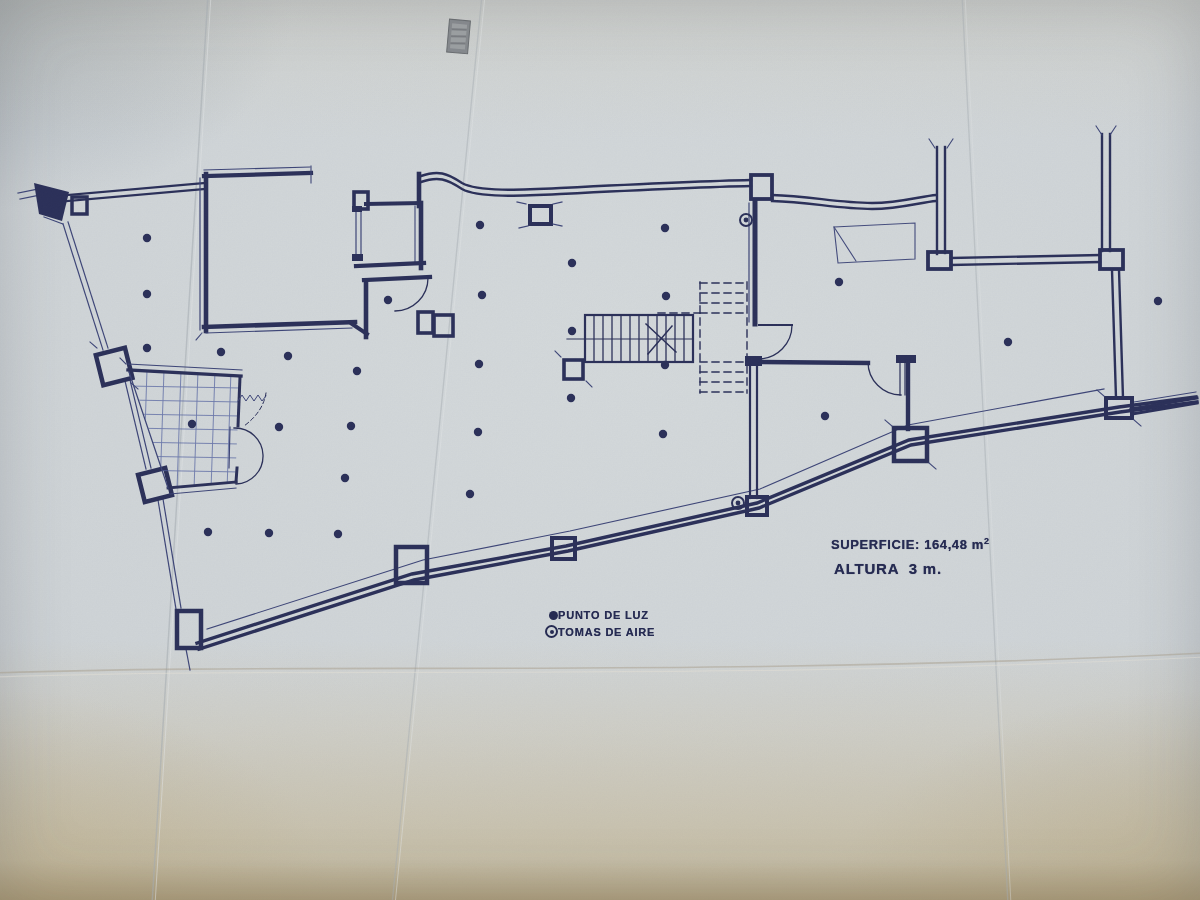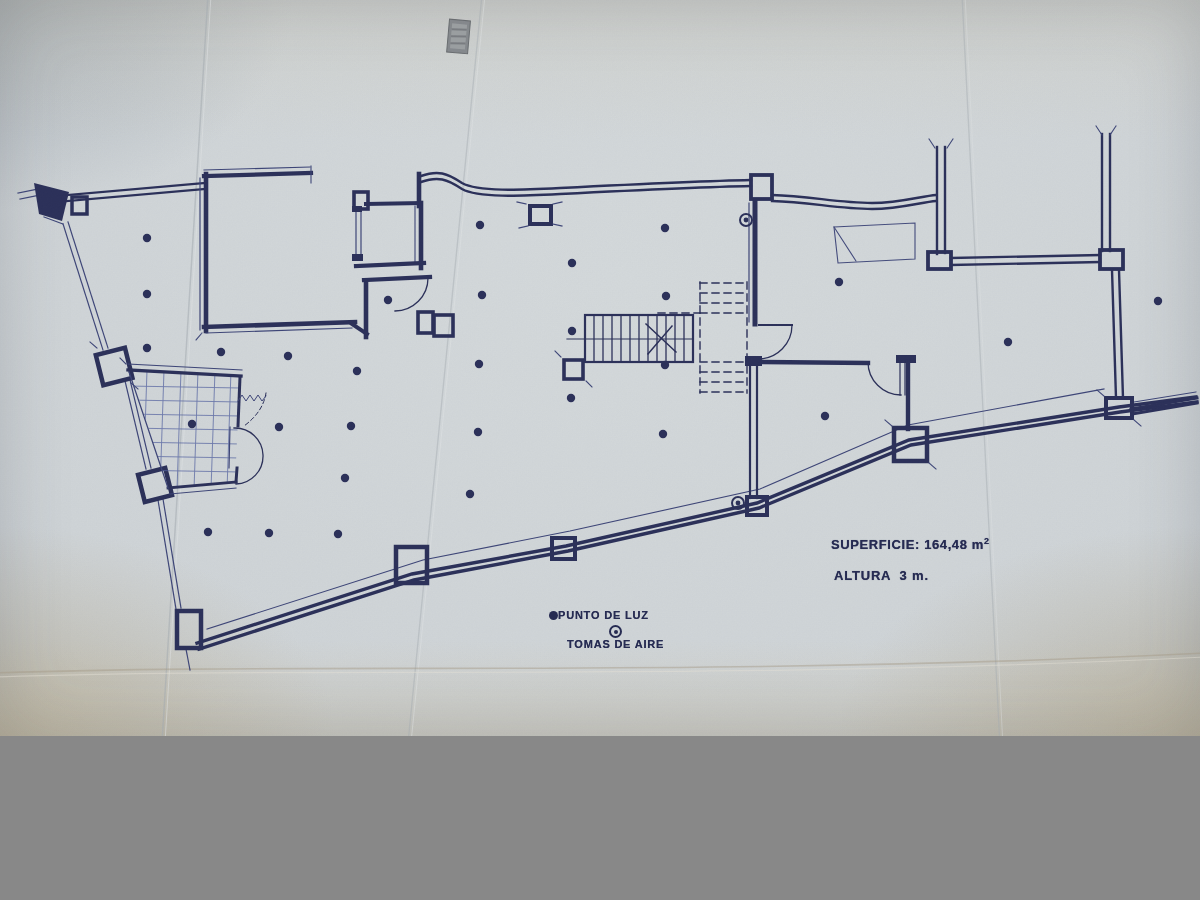--- a/index.html
+++ b/index.html
@@ -1,38 +1,38 @@
 <!DOCTYPE html>
 <html><head>
 <meta charset="utf-8">
 <style>
   html,body{margin:0;padding:0;background:#888;}
   .photo{
-    position:relative;width:1200px;height:736px;overflow:hidden;
+    position:relative;width:1200px;height:900px;overflow:hidden;
     font-family:"Liberation Sans", sans-serif;
     background-image:
       linear-gradient(180deg, rgba(205,200,182,0.30), rgba(205,200,182,0) 140px),
       radial-gradient(420px 300px at 0% 0%, rgba(110,122,134,0.38), rgba(110,122,134,0) 70%),
       linear-gradient(180deg, rgba(203,190,158,0) 640px, rgba(203,190,158,0.30) 730px, rgba(196,181,144,0.65) 860px, rgba(176,158,118,0.9) 900px),
       radial-gradient(480px 300px at 0% 100%, rgba(168,150,110,0.45), rgba(168,150,110,0) 70%),
       radial-gradient(520px 300px at 100% 100%, rgba(158,141,103,0.45), rgba(158,141,103,0) 70%),
       radial-gradient(1500px 1000px at 52% 38%, #d4d9db 0%, #cfd4d7 45%, #c5cacd 78%, #b2b8bd 100%);
     box-shadow:inset 0 0 70px rgba(55,58,70,.22);
   }
   svg{position:absolute;left:0;top:0;}
   .anno{position:absolute;color:#262b52;white-space:pre;
         text-shadow:0 0 .7px rgba(38,43,82,.85);}
   .anno-superficie{left:831px;top:536px;font-size:13px;font-weight:700;letter-spacing:.6px;}
   .anno-superficie sup{font-size:9px;}
-  .anno-altura{left:834px;top:560px;font-size:13px;font-weight:700;letter-spacing:.8px;margin-top:8px;}
+  .anno-altura{left:834px;top:560px;font-size:15px;font-weight:700;letter-spacing:.8px;}
   .legend-row{position:absolute;display:flex;align-items:center;color:#262b52;}
   .legend-row .lbl{font-size:11px;font-weight:700;letter-spacing:.8px;white-space:pre;
                    text-shadow:0 0 .6px rgba(38,43,82,.8);}
   .legend-row-1{left:549px;top:609px;}
-  .legend-row-2{left:567px;top:625px;flex-direction:column;}
+  .legend-row-2{left:545px;top:625px;}
   .sym-dot{width:9px;height:9px;border-radius:50%;background:#262b52;flex:0 0 auto;}
   .sym-ring{width:13px;height:13px;border-radius:50%;border:2.5px solid #262b52;
             display:flex;align-items:center;justify-content:center;flex:0 0 auto;box-sizing:border-box;}
   .sym-ring::after{content:"";width:4px;height:4px;border-radius:50%;background:#262b52;}
 </style>
 </head>
 <body>
 
 <div class="photo">
 <svg id="plan-svg" width="1200" height="900" viewBox="0 0 1200 900">

